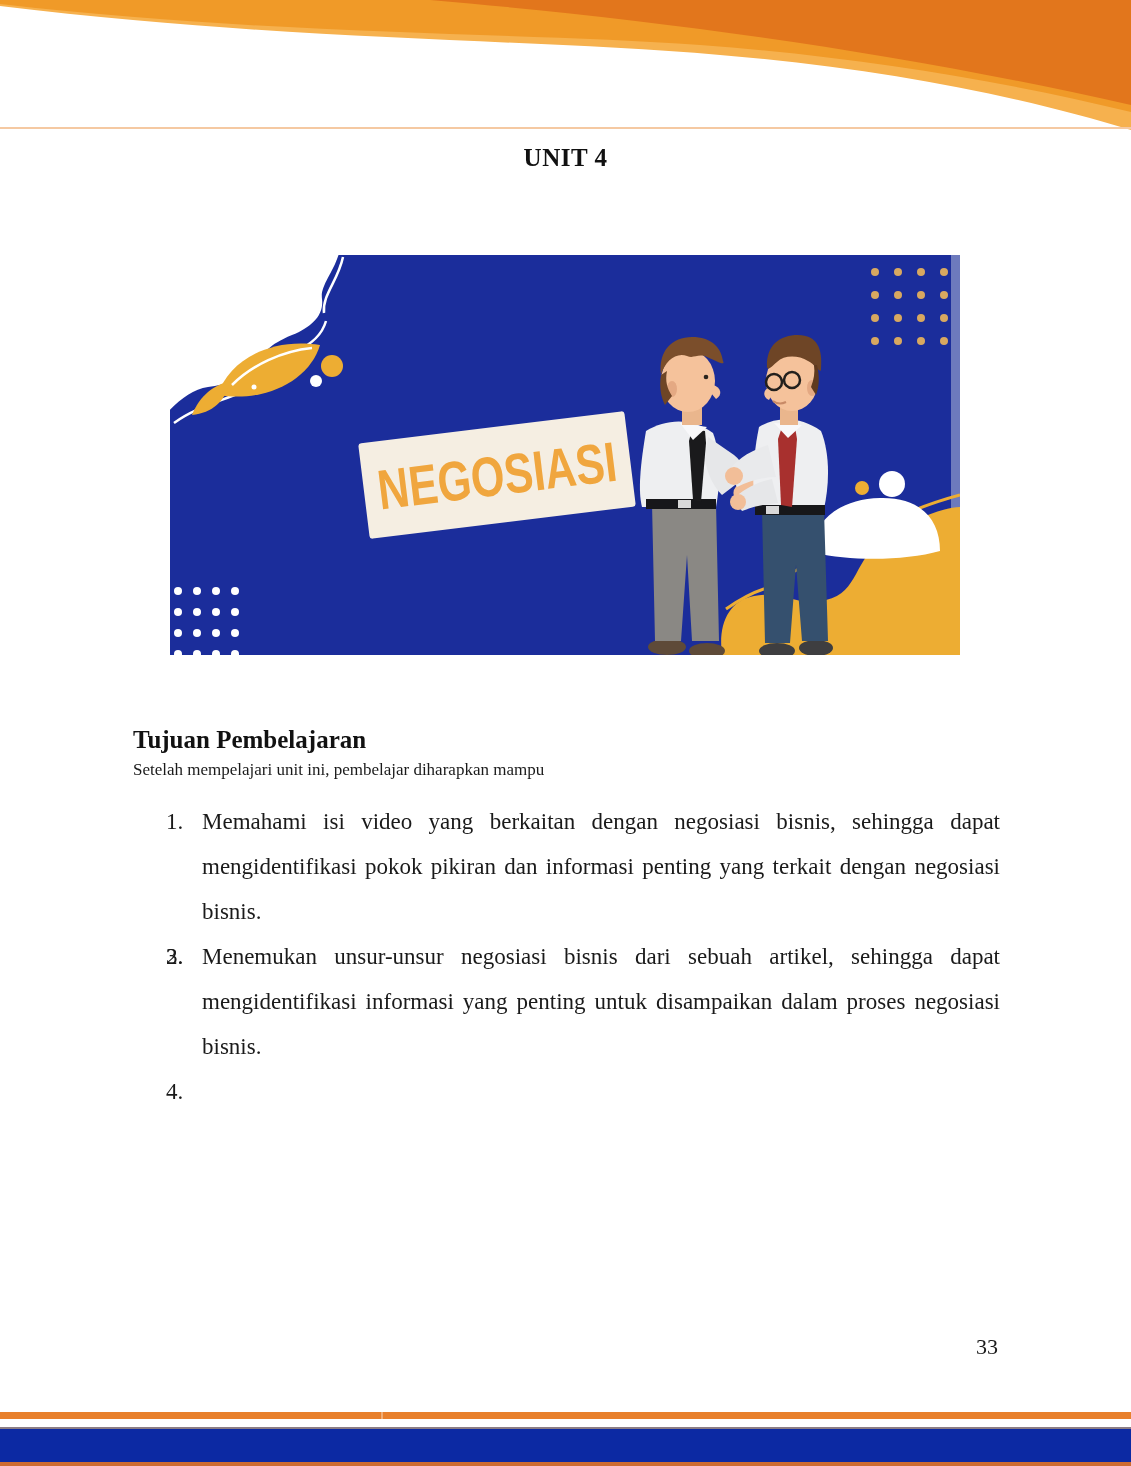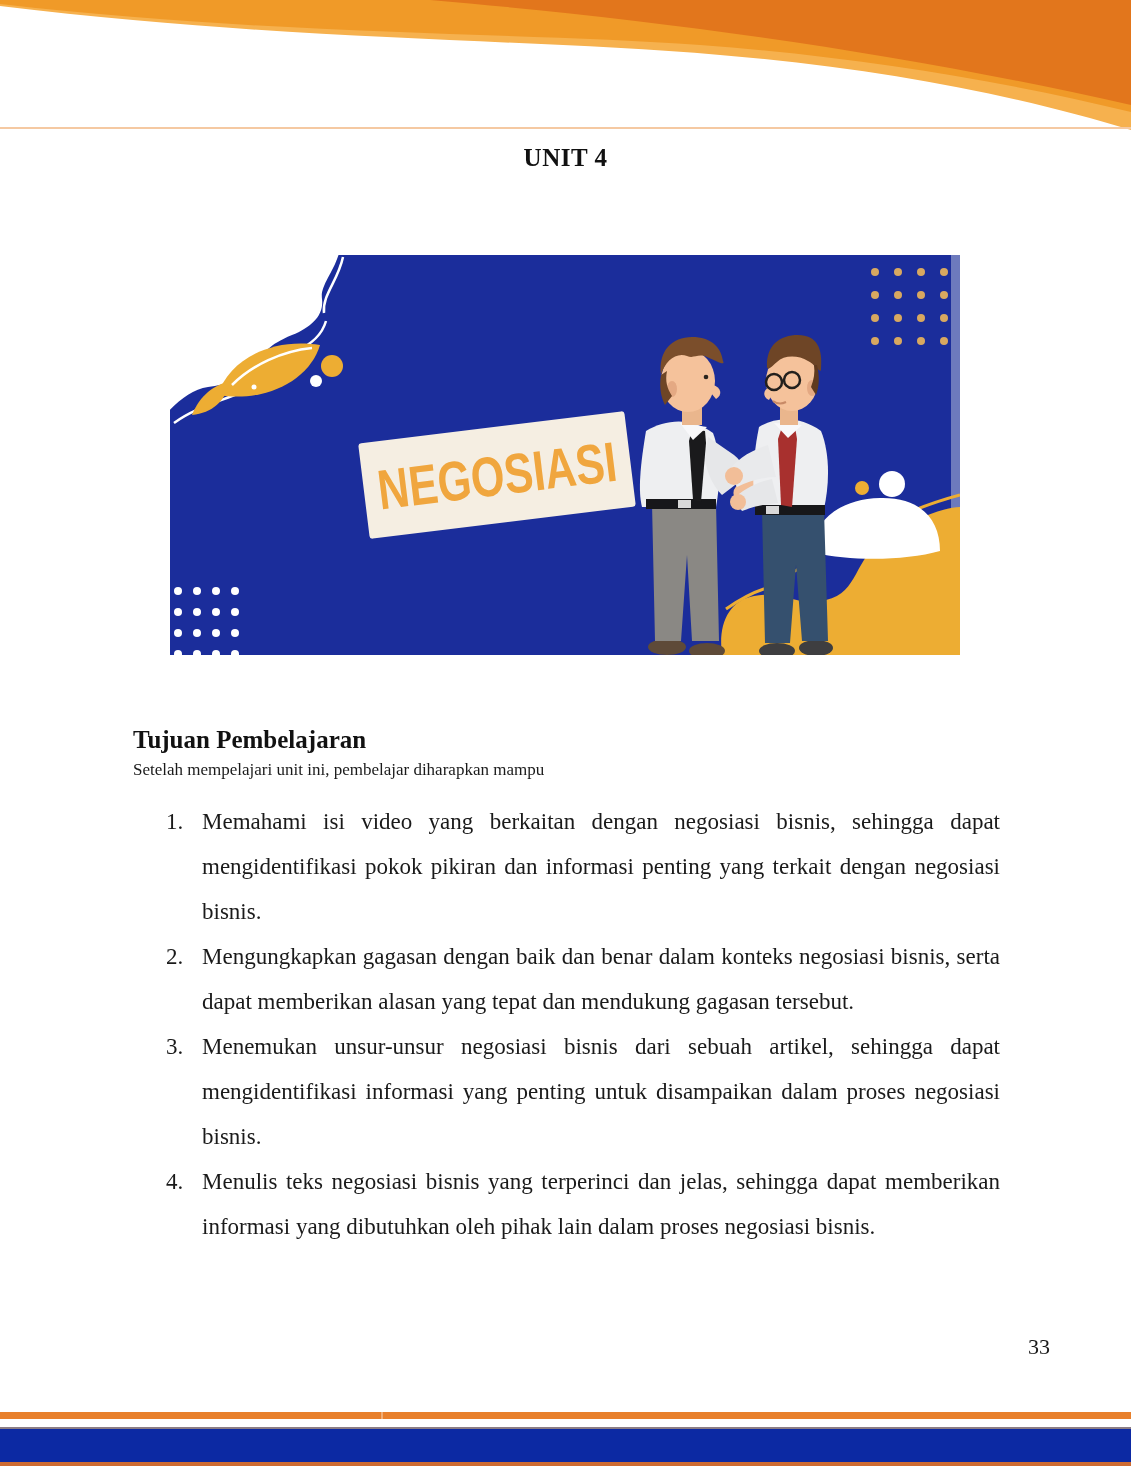--- a/index.html
+++ b/index.html
@@ -14,21 +14,21 @@
     font-weight:bold;font-size:25px;line-height:48px;letter-spacing:0.5px;color:#111;}
   .illus{position:absolute;top:255px;left:170px;width:790px;height:400px;}
   .content{position:absolute;top:0;left:133px;width:867px;}
   .content h2{position:absolute;top:726px;left:0;margin:0;font-size:25px;font-weight:bold;color:#111;}
   .intro{position:absolute;top:760px;left:0;margin:0;font-size:17px;}
   ol.objectives{position:absolute;top:799px;left:0;margin:0;width:867px;
     padding:0 0 0 69px;list-style:none;box-sizing:border-box;}
   ol.objectives li{position:relative;font-size:23px;line-height:45px;
     text-align:justify;text-align-last:left;}
   ol.objectives .num{position:absolute;left:-36px;top:0;}
-  .pageno{position:absolute;top:1334px;left:1028px;font-size:22px;text-align:right;}
+  .pageno{position:absolute;top:1334px;left:976px;font-size:22px;text-align:right;}
   .fbar1{position:absolute;top:1412px;left:0;width:1131px;height:7px;background:#e8802c;}
   .fbar1 .seg{position:absolute;left:381px;top:0;width:2px;height:7px;background:rgba(255,255,255,0.35);}
   .fline{position:absolute;top:1427px;left:0;width:1131px;height:2px;background:#8c7d85;}
   .fbar2{position:absolute;top:1429px;left:0;width:1131px;height:33px;background:#0c29a3;}
   .fbar3{position:absolute;top:1462px;left:0;width:1131px;height:4px;background:#ce6b31;}
 </style>
 </head>
 <body>
 
 <div class="page">
@@ -173,29 +173,27 @@
   <div class="content">
     <h2>Tujuan Pembelajaran</h2>
     <p class="intro">Setelah mempelajari unit ini, pembelajar diharapkan mampu</p>
     <ol class="objectives">
       <li>
         <span class="num">1.</span>
         <span>Memahami isi video yang berkaitan dengan negosiasi bisnis, sehingga dapat mengidentifikasi pokok pikiran dan informasi penting yang terkait dengan negosiasi bisnis.</span>
       </li>
       <li>
         <span class="num">2.</span>
-        <span>Mengungkapkan gagasan dengan baik dan benar dalam konteks negosiasi bisnis, serta dapat memberikan alasan yang tepat dan mendukung gagasan tersebut.</span>
       </li>
       <li>
         <span class="num">3.</span>
         <span>Menemukan unsur-unsur negosiasi bisnis dari sebuah artikel, sehingga dapat mengidentifikasi informasi yang penting untuk disampaikan dalam proses negosiasi bisnis.</span>
       </li>
       <li>
         <span class="num">4.</span>
-        <span>Menulis teks negosiasi bisnis yang terperinci dan jelas, sehingga dapat memberikan informasi yang dibutuhkan oleh pihak lain dalam proses negosiasi bisnis.</span>
       </li>
     </ol>
   </div>
 
   <div class="pageno">33</div>
 
   <div class="fbar1">
       <span class="seg"></span>
     </div>
   <div class="fline"></div>

